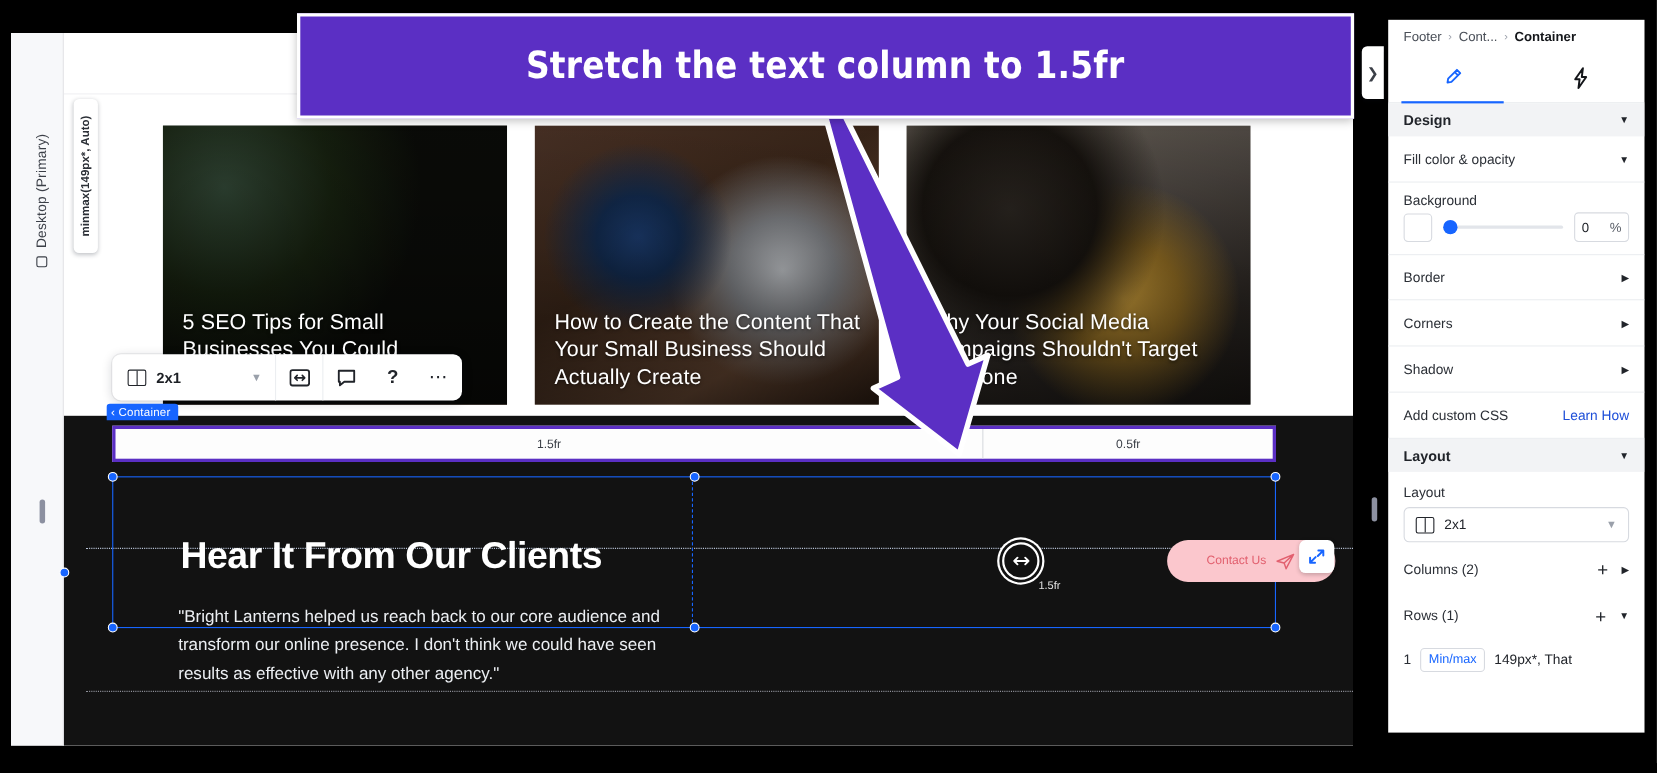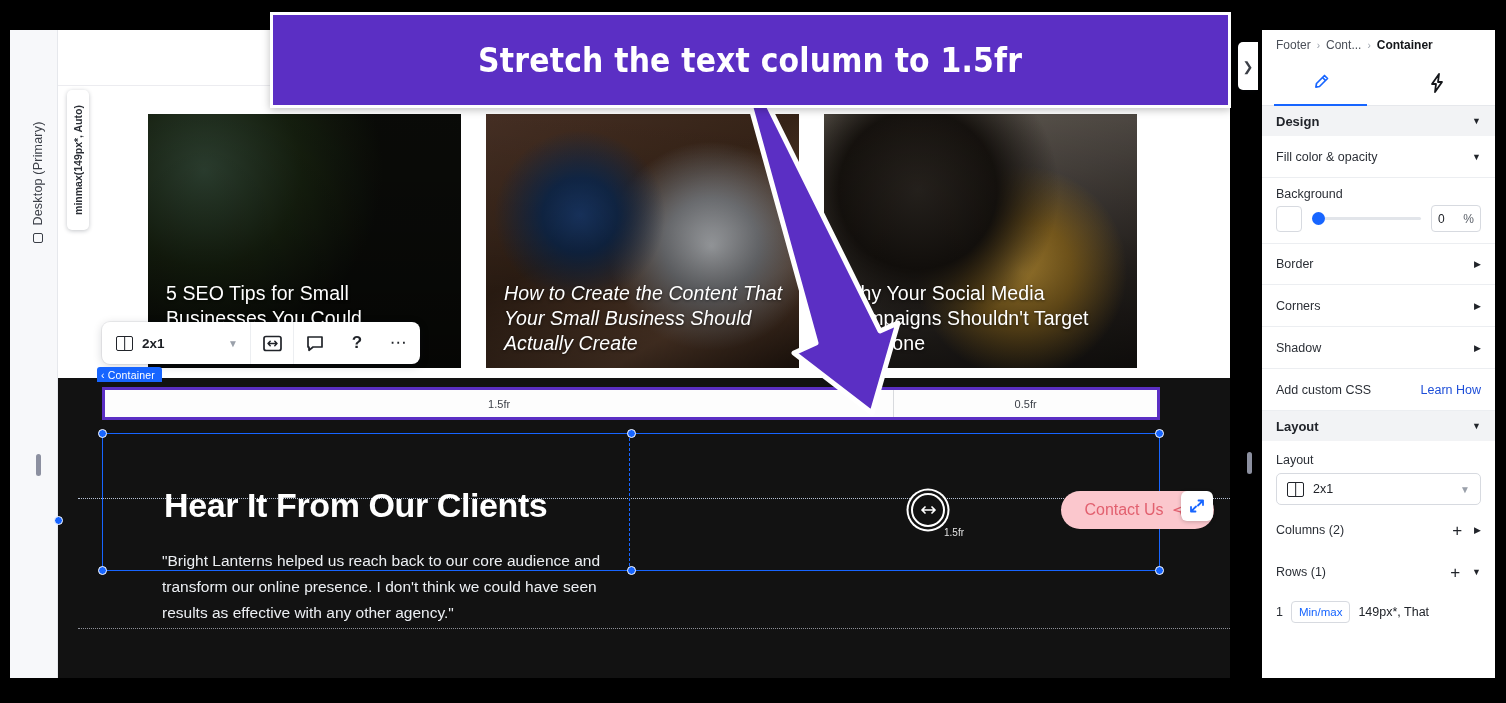--- a/index.html
+++ b/index.html
@@ -46,21 +46,21 @@
     text-shadow: 0 1px 3px rgba(0,0,0,.55);
   }
   .card1 { left: 90px; width: 313px; }
   .card1 .ph {
     background:
       radial-gradient(circle at 18% 22%, #2f4333 0%, #16200f 30%, #0a0b08 55%),
       radial-gradient(circle at 46% 30%, #e9e6df 0%, #c9c6bd 16%, rgba(0,0,0,0) 34%),
       radial-gradient(circle at 72% 25%, #d8d5cf 0%, #a19d94 22%, rgba(0,0,0,0) 45%),
       linear-gradient(165deg, #1e2a20 0%, #30302b 38%, #6b5a4d 70%, #8a5f4f 100%);
   }
-  .card2 { left: 428px; width: 313px; font-style: italic; }
+  .card2 { left: 428px; width: 313px; }
   .card2 .ph {
     background:
       radial-gradient(circle at 30% 40%, #1b3a6b 0%, #122a4d 14%, rgba(0,0,0,0) 32%),
       radial-gradient(circle at 72% 52%, #b9bcc0 0%, #7d7f83 18%, rgba(0,0,0,0) 40%),
       linear-gradient(150deg, #4a3226 0%, #3a2619 42%, #6a4a35 75%, #2d1d13 100%);
   }
   .card3 { left: 766px; width: 313px; }
   .card3 .ph {
     background:
       radial-gradient(circle at 30% 30%, #2a2520 0%, #17130f 28%, rgba(0,0,0,0) 50%),
@@ -134,21 +134,21 @@
   }
   .f-quote {
     position: absolute; left: 104px; top: 518px; width: 480px; color: #eceff3;
     font-size: 15.5px; line-height: 26px; z-index: 7;
   }
   .cta {
     position: absolute; left: 1003px; top: 461px; width: 153px; height: 38px;
     background: #fbc7cd; border-radius: 19px; display: flex; align-items: center;
     justify-content: center; gap: 8px; z-index: 7;
   }
-  .cta span { color: #e2606f; font-size: 16px; }
+  .cta span { color: #e2606f; font-size: 11px; }
   .expand-btn {
     position: absolute; left: 1123px; top: 461px; width: 32px; height: 30px;
     background: #fff; border-radius: 6px; display: flex; align-items: center;
     justify-content: center; z-index: 11; box-shadow: 0 1px 4px rgba(0,0,0,.2);
   }
 
   
   .row-label {
     position: absolute; left: 9px; top: 60px; width: 22px; height: 140px;
     background: #fff; border-radius: 5px; z-index: 9;
@@ -164,21 +164,21 @@
   .edge-dot { position: absolute; width: 9px; height: 9px; border-radius: 50%; background: #1765ff;
     border: 1.5px solid #fff; }
   .panel-tab {
     position: absolute; left: 1238px; top: 42px; width: 20px; height: 48px;
     background: #fff; border-radius: 5px 0 0 5px; display: flex; align-items: center;
     justify-content: center; color: #3b3f47; font-size: 13px; z-index: 12;
     box-shadow: -1px 1px 5px rgba(16,24,40,.18);
   }
 
   
-  .rpanel { position: absolute; left: 1262px; top: 30px; width: 233px; height: 648px;
+  .rpanel { position: absolute; left: 1262px; top: 18px; width: 233px; height: 648px;
     background: #fff; font-size: 12.5px; color: #21242a; overflow: hidden; }
   .crumb { height: 30px; display: flex; align-items: center; gap: 6px; padding: 0 0 0 14px;
     font-size: 12px; color: #4a4f58; }
   .crumb b { color: #14161a; }
   .crumb .sep { color: #9aa0aa; font-size: 10px; }
   .rtabs { height: 46px; display: flex; border-bottom: 1px solid #e6e8ec; }
   .rtab { flex: 1; display: flex; align-items: center; justify-content: center; position: relative; }
   .rtab.active:after { content: ""; position: absolute; left: 12px; right: 12px; bottom: -1px;
     height: 2.5px; background: #1765ff; }
   .sect-head { height: 30px; background: #f2f3f5; display: flex; align-items: center;

